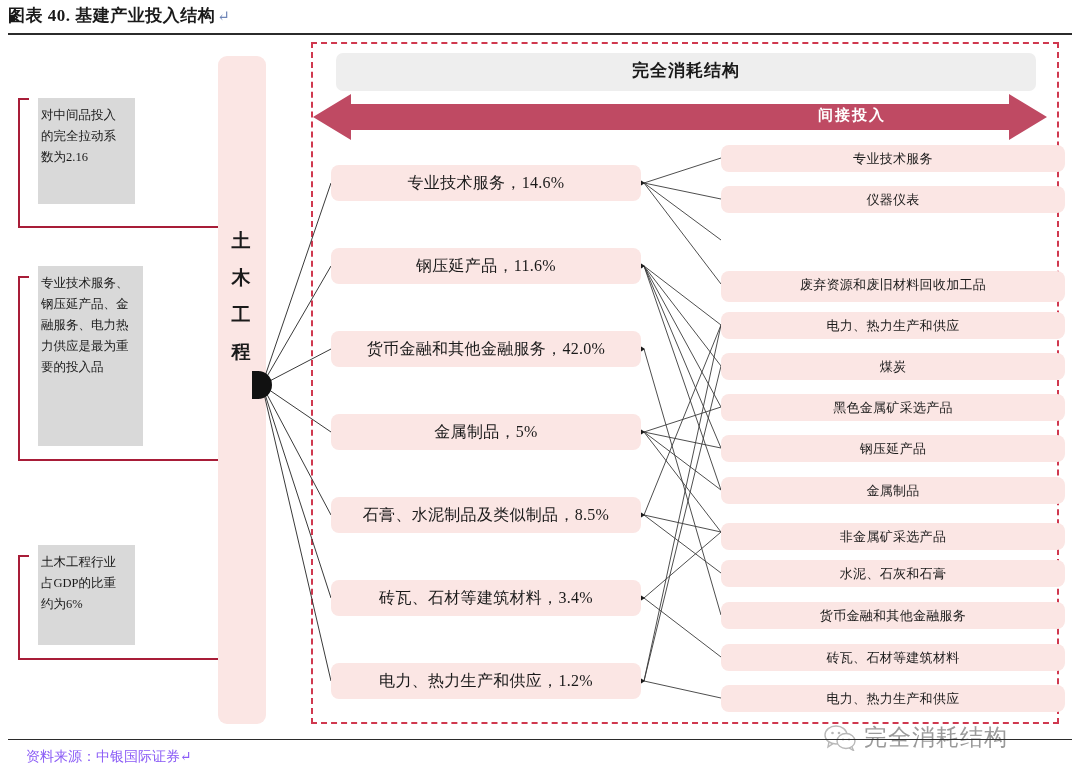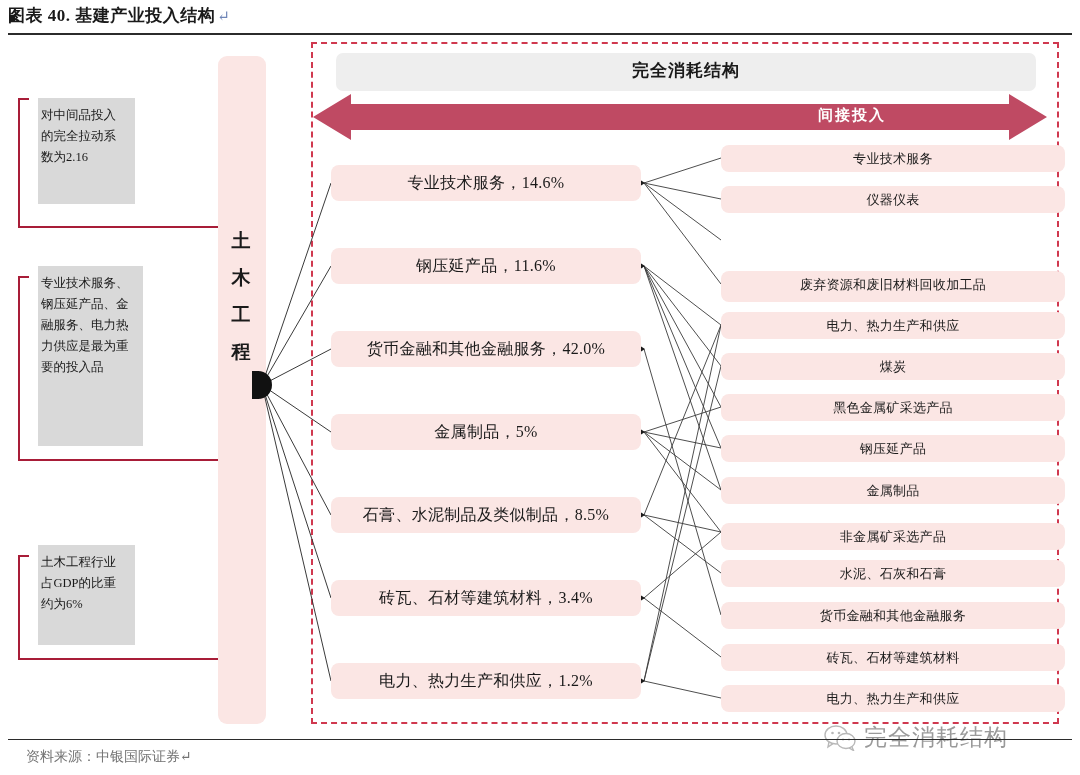--- a/index.html
+++ b/index.html
@@ -16,21 +16,21 @@
     font-size:17px;font-weight:bold;color:#1a1a1a;
     white-space:nowrap;letter-spacing:.5px;
   }
   .fig-bullet{
     position:absolute;left:9px;top:15px;width:6px;height:6px;background:#1a1a1a;
   }
   .title-pilcrow{color:#6f86b8;font-weight:normal;font-size:15px;margin-left:2px;}
   .rule-top{position:absolute;left:8px;top:33px;width:1064px;height:2px;background:#2b2b2b;}
   .rule-bottom{position:absolute;left:8px;top:739px;width:1064px;height:1px;background:#2b2b2b;}
   .source{
-    position:absolute;left:26px;top:748px;font-size:14px;color:#737373;white-space:nowrap;
+    position:absolute;left:26px;top:748px;font-size:14px;color:#8b5cf6;white-space:nowrap;
   }
 
   
   .ann{
     position:absolute;background:#d9d9d9;color:#1a1a1a;
     font-size:12.5px;line-height:21px;padding:7px 8px 7px 3px;
     box-sizing:border-box;
   }
   .ann-brace{position:absolute;border:0;}
   .ann-brace .vbar{position:absolute;left:0;top:0;width:2px;height:100%;background:#a81d38;}

